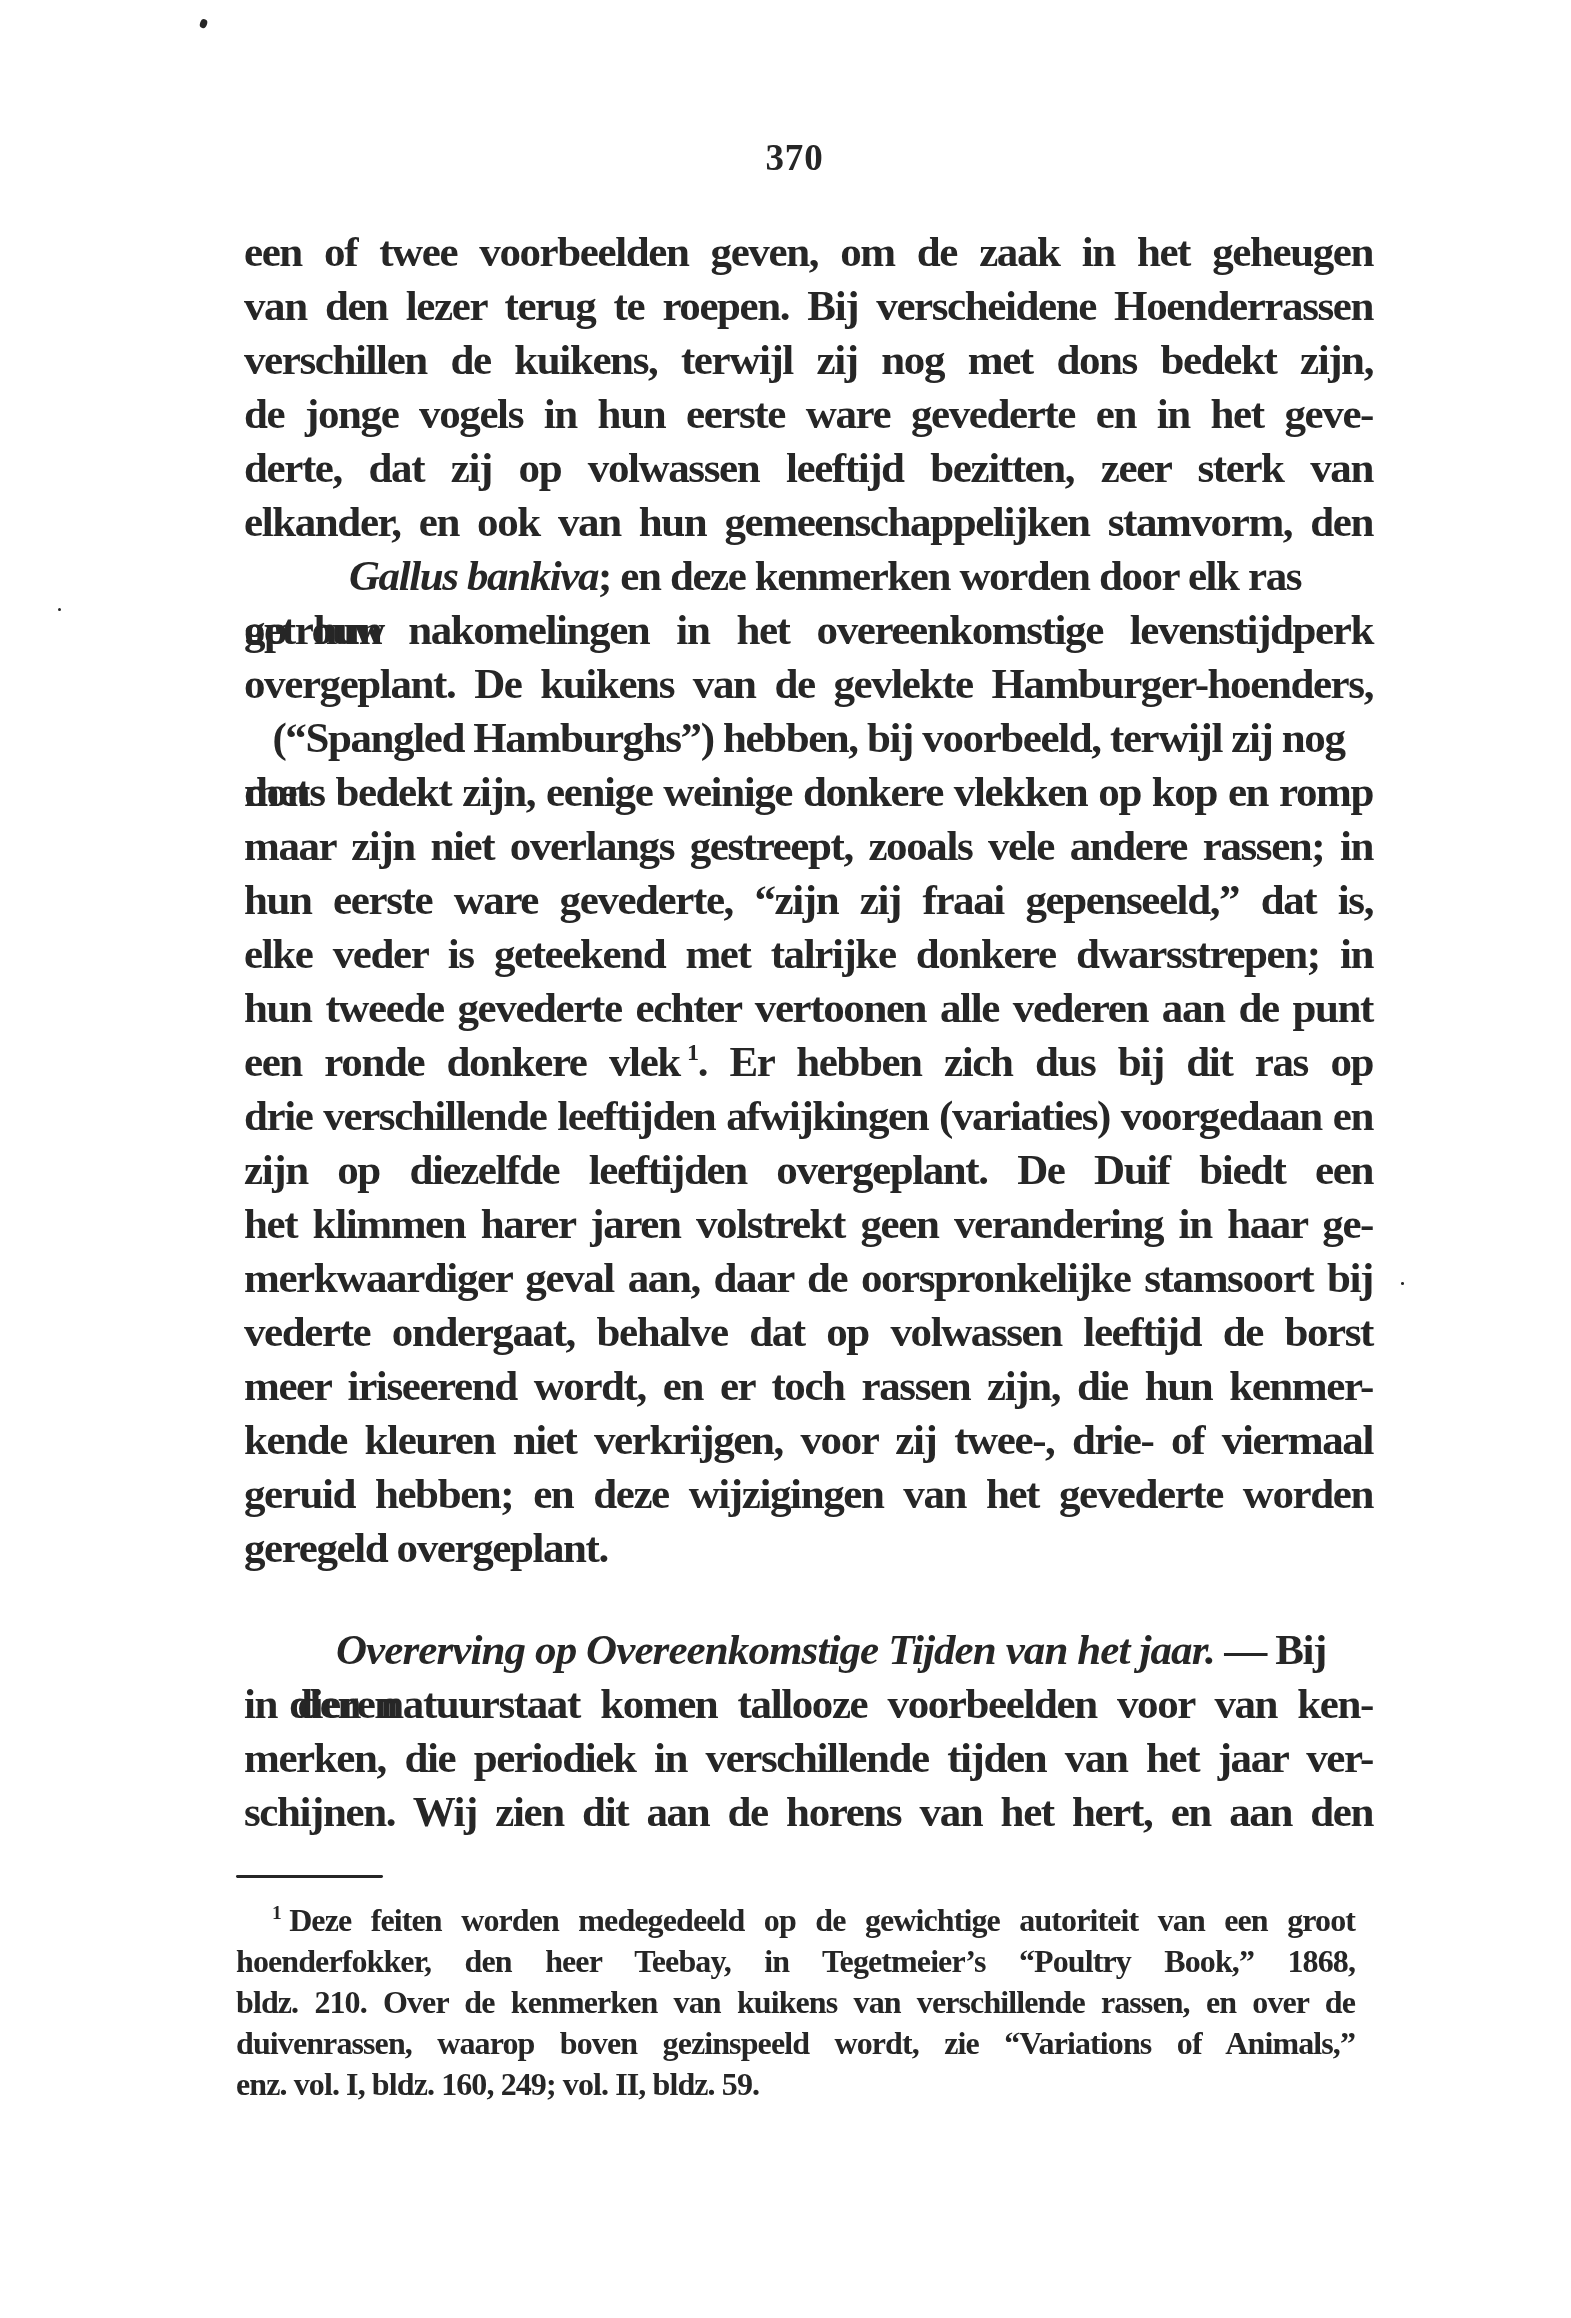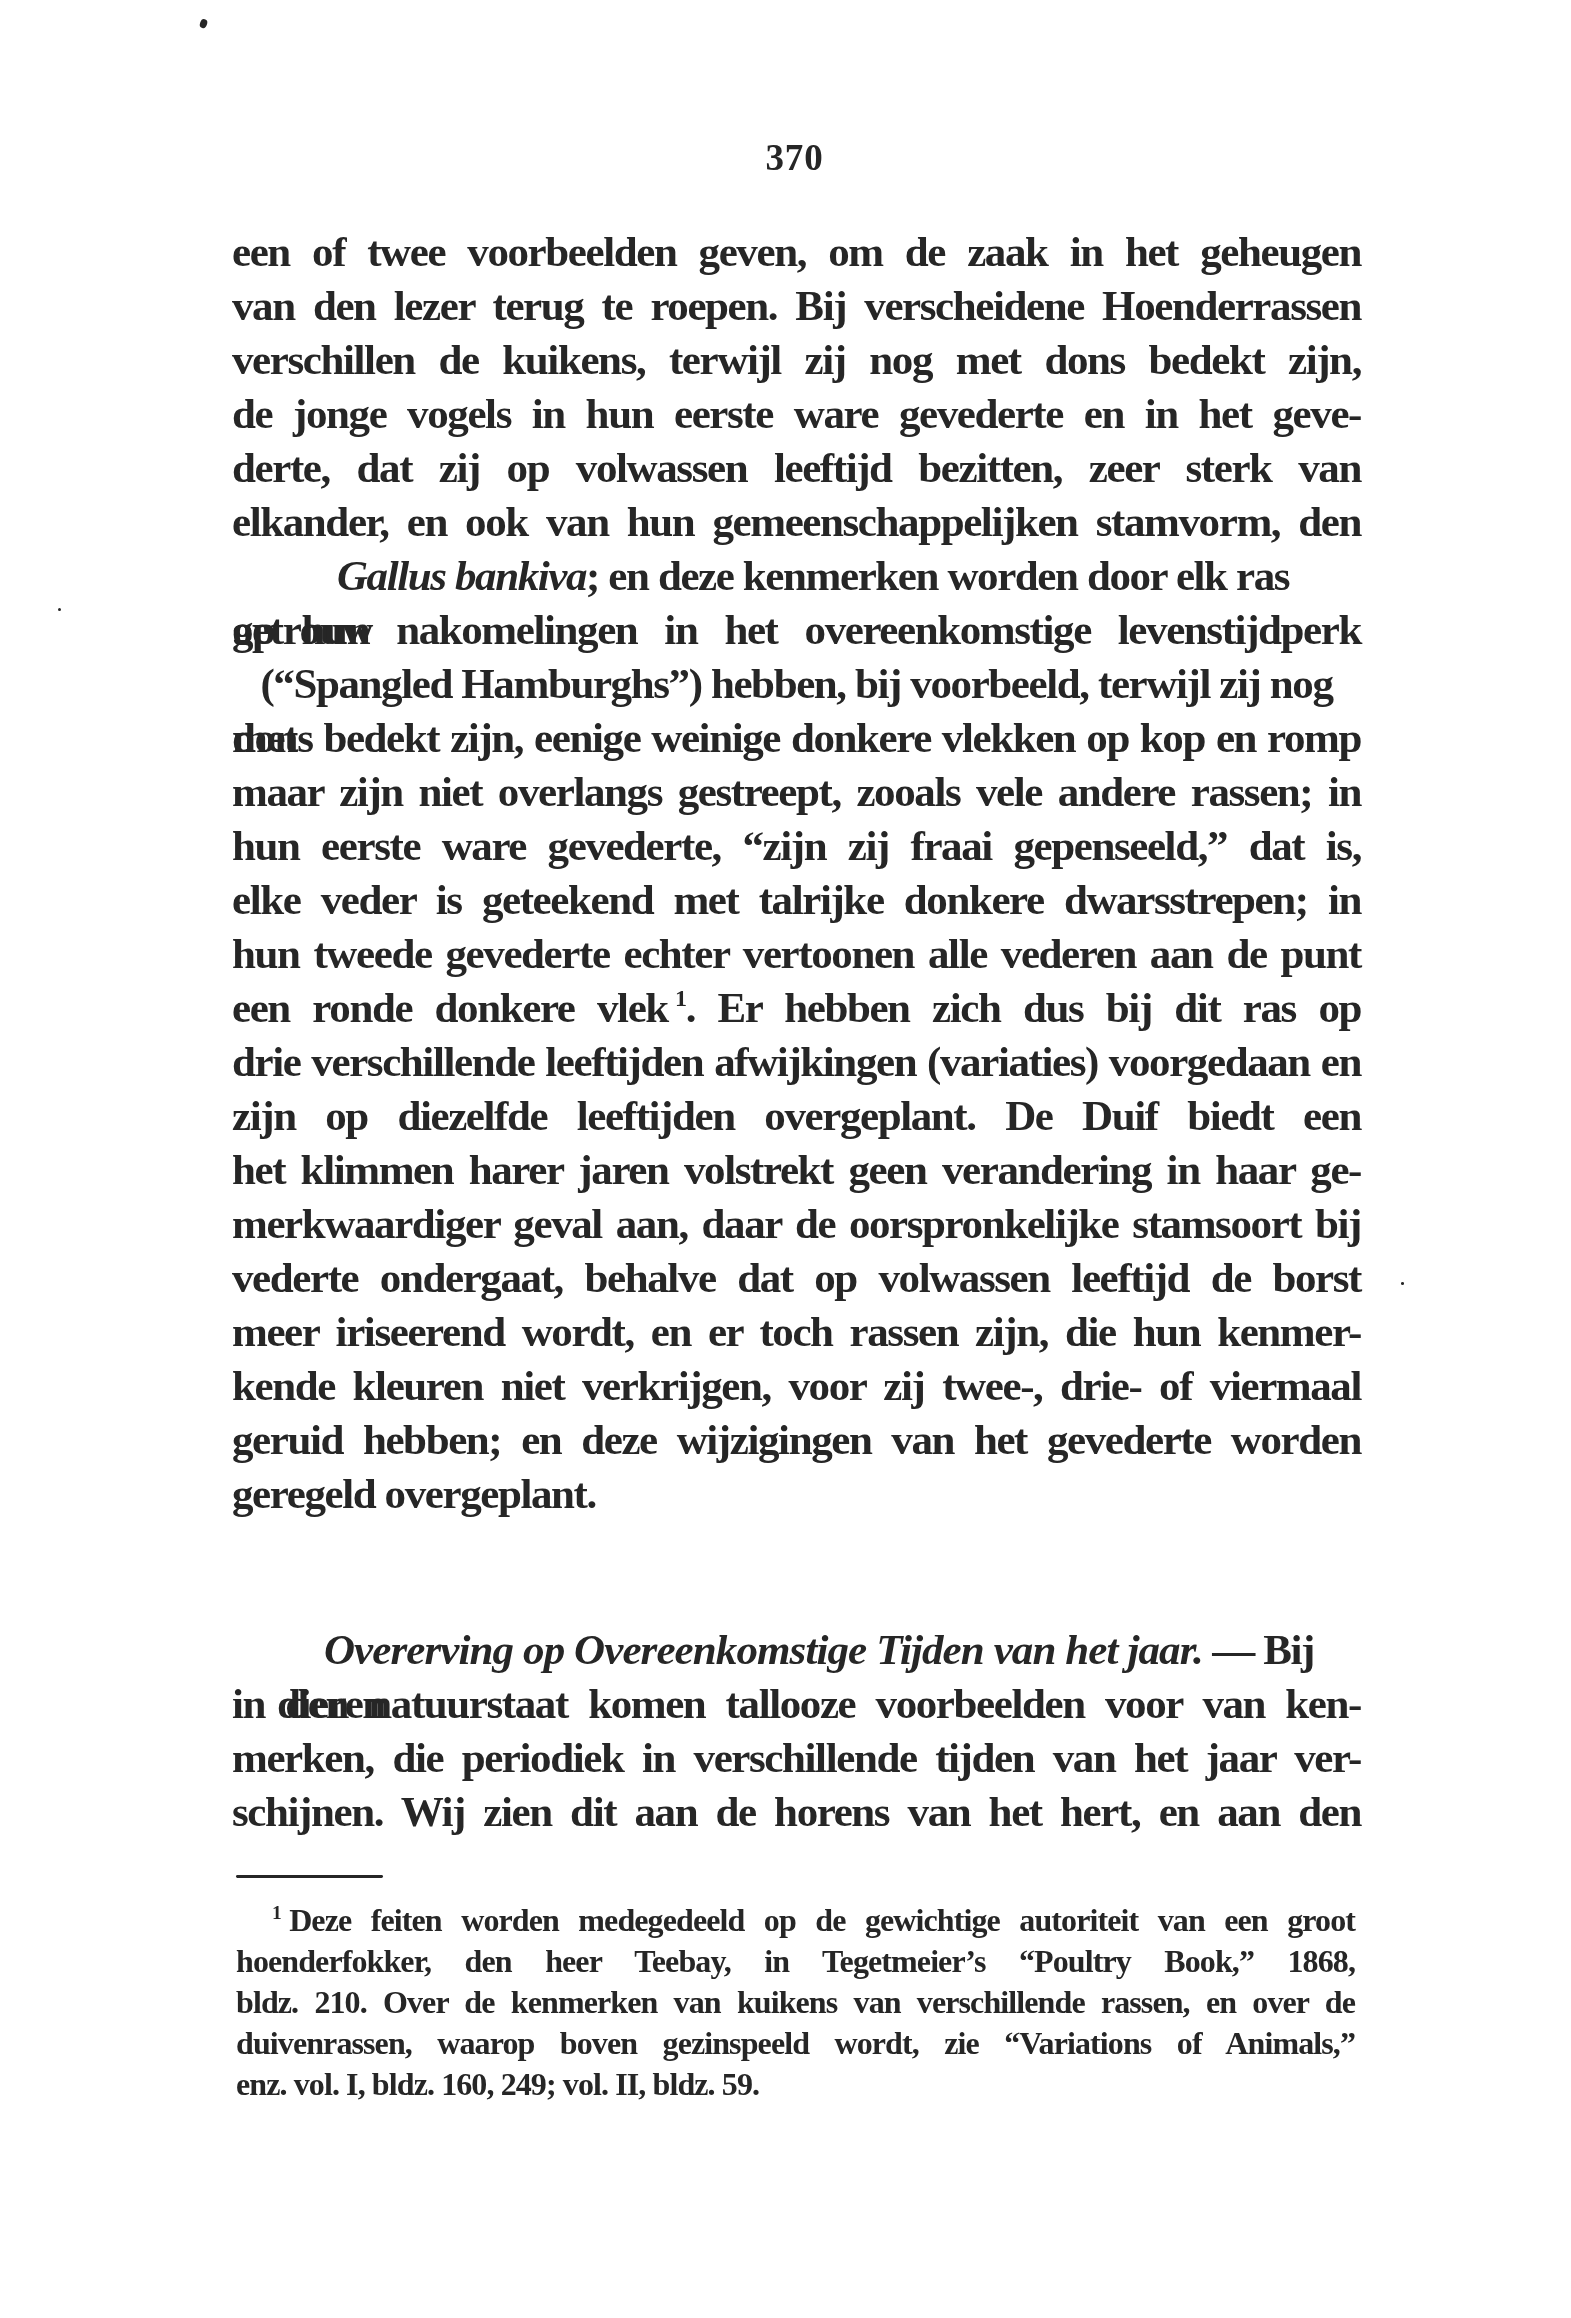--- a/index.html
+++ b/index.html
@@ -33,21 +33,21 @@
     top: 139px;
     width: 111px;
     text-align: center;
     font-size: 37px;
     font-weight: bold;
     line-height: 1;
     letter-spacing: 0.9px;
   }
   .body-block {
     position: absolute;
-    left: 232px;
+    left: 244px;
     width: 1129px;
     text-decoration: underline;
   }
   .line {
     position: relative;
     height: 54px;
     line-height: 54px;
     font-size: 43px;
     font-weight: bold;
     white-space: nowrap;
@@ -145,20 +145,21 @@
 
   <div class="body-block" style="top:225px;">
     <div class="line"><span class="squeeze">een of twee voorbeelden geven, om de zaak in het geheugen</span></div>
     <div class="line"><span class="squeeze">van den lezer terug te roepen. Bij verscheidene Hoenderrassen</span></div>
     <div class="line"><span class="squeeze">verschillen de kuikens, terwijl zij nog met dons bedekt zijn,</span></div>
     <div class="line"><span class="squeeze">de jonge vogels in hun eerste ware gevederte en in het geve-</span></div>
     <div class="line"><span class="squeeze">derte, dat zij op volwassen leeftijd bezitten, zeer sterk van</span></div>
     <div class="line"><span class="squeeze">elkander, en ook van hun gemeenschappelijken stamvorm, den</span></div>
     <div class="line"><span class="squeeze"><i class="inline-italic">Gallus bankiva</i><span>; en deze kenmerken worden door elk ras getrouw</span></span></div>
     <div class="line"><span class="squeeze">op hun nakomelingen in het overeenkomstige levenstijdperk</span></div>
+    <div class="line"><span class="squeeze">overgeplant. De kuikens van de gevlekte Hamburger-hoenders,</span></div>
     <div class="line"><span class="squeeze">(“Spangled Hamburghs”) hebben, bij voorbeeld, terwijl zij nog met</span></div>
     <div class="line"><span class="squeeze">dons bedekt zijn, eenige weinige donkere vlekken op kop en romp</span></div>
     <div class="line"><span class="squeeze">maar zijn niet overlangs gestreept, zooals vele andere rassen; in</span></div>
     <div class="line"><span class="squeeze">hun eerste ware gevederte, “zijn zij fraai gepenseeld,” dat is,</span></div>
     <div class="line"><span class="squeeze">elke veder is geteekend met talrijke donkere dwarsstrepen; in</span></div>
     <div class="line"><span class="squeeze">hun tweede gevederte echter vertoonen alle vederen aan de punt</span></div>
     <div class="line"><span class="squeeze"><span>een ronde donkere vlek</span> <sup class="fnref">1</sup><span>. Er hebben zich dus bij dit ras op</span></span></div>
     <div class="line"><span class="squeeze">drie verschillende leeftijden afwijkingen (variaties) voorgedaan en</span></div>
     <div class="line"><span class="squeeze">zijn op diezelfde leeftijden overgeplant. De Duif biedt een</span></div>
     <div class="line"><span class="squeeze">het klimmen harer jaren volstrekt geen verandering in haar ge-</span></div>

